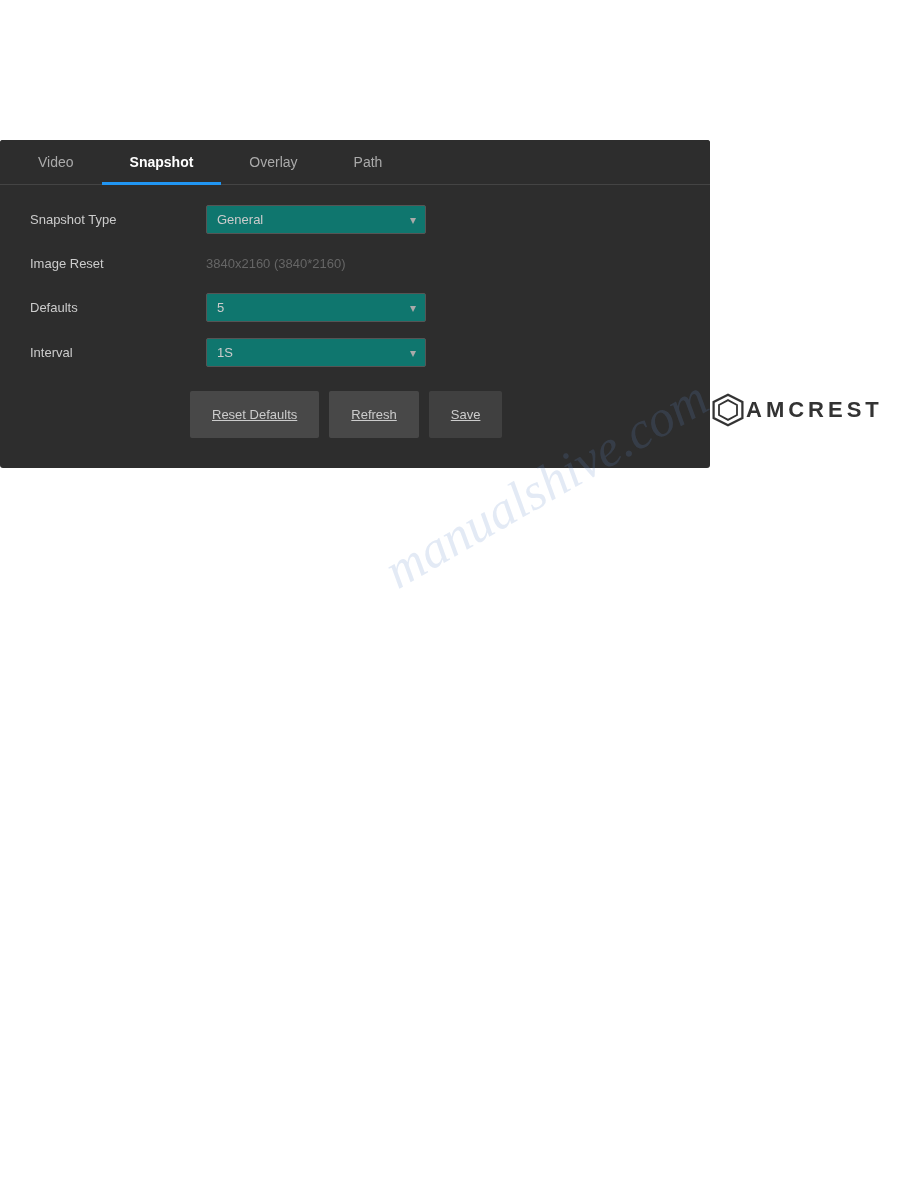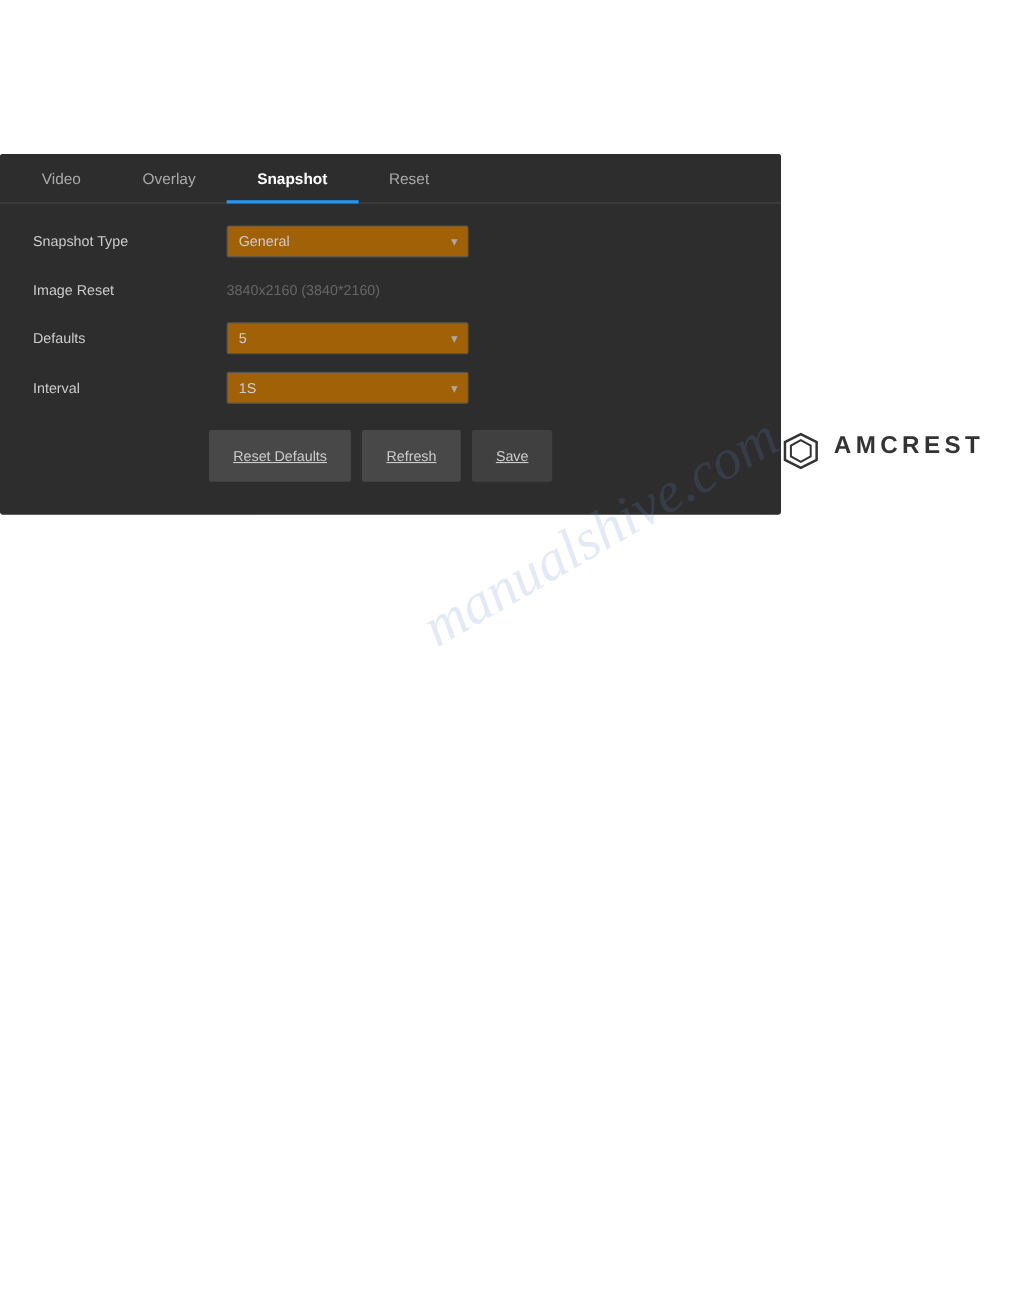--- a/index.html
+++ b/index.html
@@ -77,21 +77,21 @@
 
     .form-label {
       width: 160px;
       color: #cccccc;
       font-size: 13px;
       flex-shrink: 0;
     }
 
     select.styled-select {
       width: 100%;
-      background: #a16207;
+      background: #0f766e;
       color: #cccccc;
       border: 1px solid #555;
       border-radius: 2px;
       padding: 6px 10px;
       font-size: 13px;
       appearance: none;
       -webkit-appearance: none;
       cursor: pointer;
       outline: none;
       position: relative;
@@ -159,23 +159,22 @@
       white-space: nowrap;
       transform: rotate(-30deg) translateX(-30%);
       user-select: none;
     }
 
     
     .footer {
       margin-top: auto;
       padding: 60px 0 40px 0;
       display: flex;
-      align-items: flex-start;
+      align-items: center;
       justify-content: center;
-      gap: 12px;
     }
 
     .amcrest-logo-icon {
       width: 36px;
       height: 36px;
     }
 
     .amcrest-logo-text {
       font-size: 22px;
       font-weight: bold;
@@ -184,23 +183,23 @@
     }
   </style>
 </head>
 <body>
 
 <div class="page-wrapper">
   <div class="panel">
 
     <div class="tab-bar">
       <div class="tab-item">Video</div>
+      <div class="tab-item active">Snapshot</div>
       <div class="tab-item">Overlay</div>
-      <div class="tab-item active">Snapshot</div>
-      <div class="tab-item">Reset</div>
+      <div class="tab-item">Path</div>
     </div>
 
     <div class="content-area">
 
       <div class="form-row">
         <div class="form-label">Snapshot Type</div>
         <div class="select-wrapper">
           <select class="styled-select">
             <option value="General">General</option>
             <option value="Event">Event</option>

